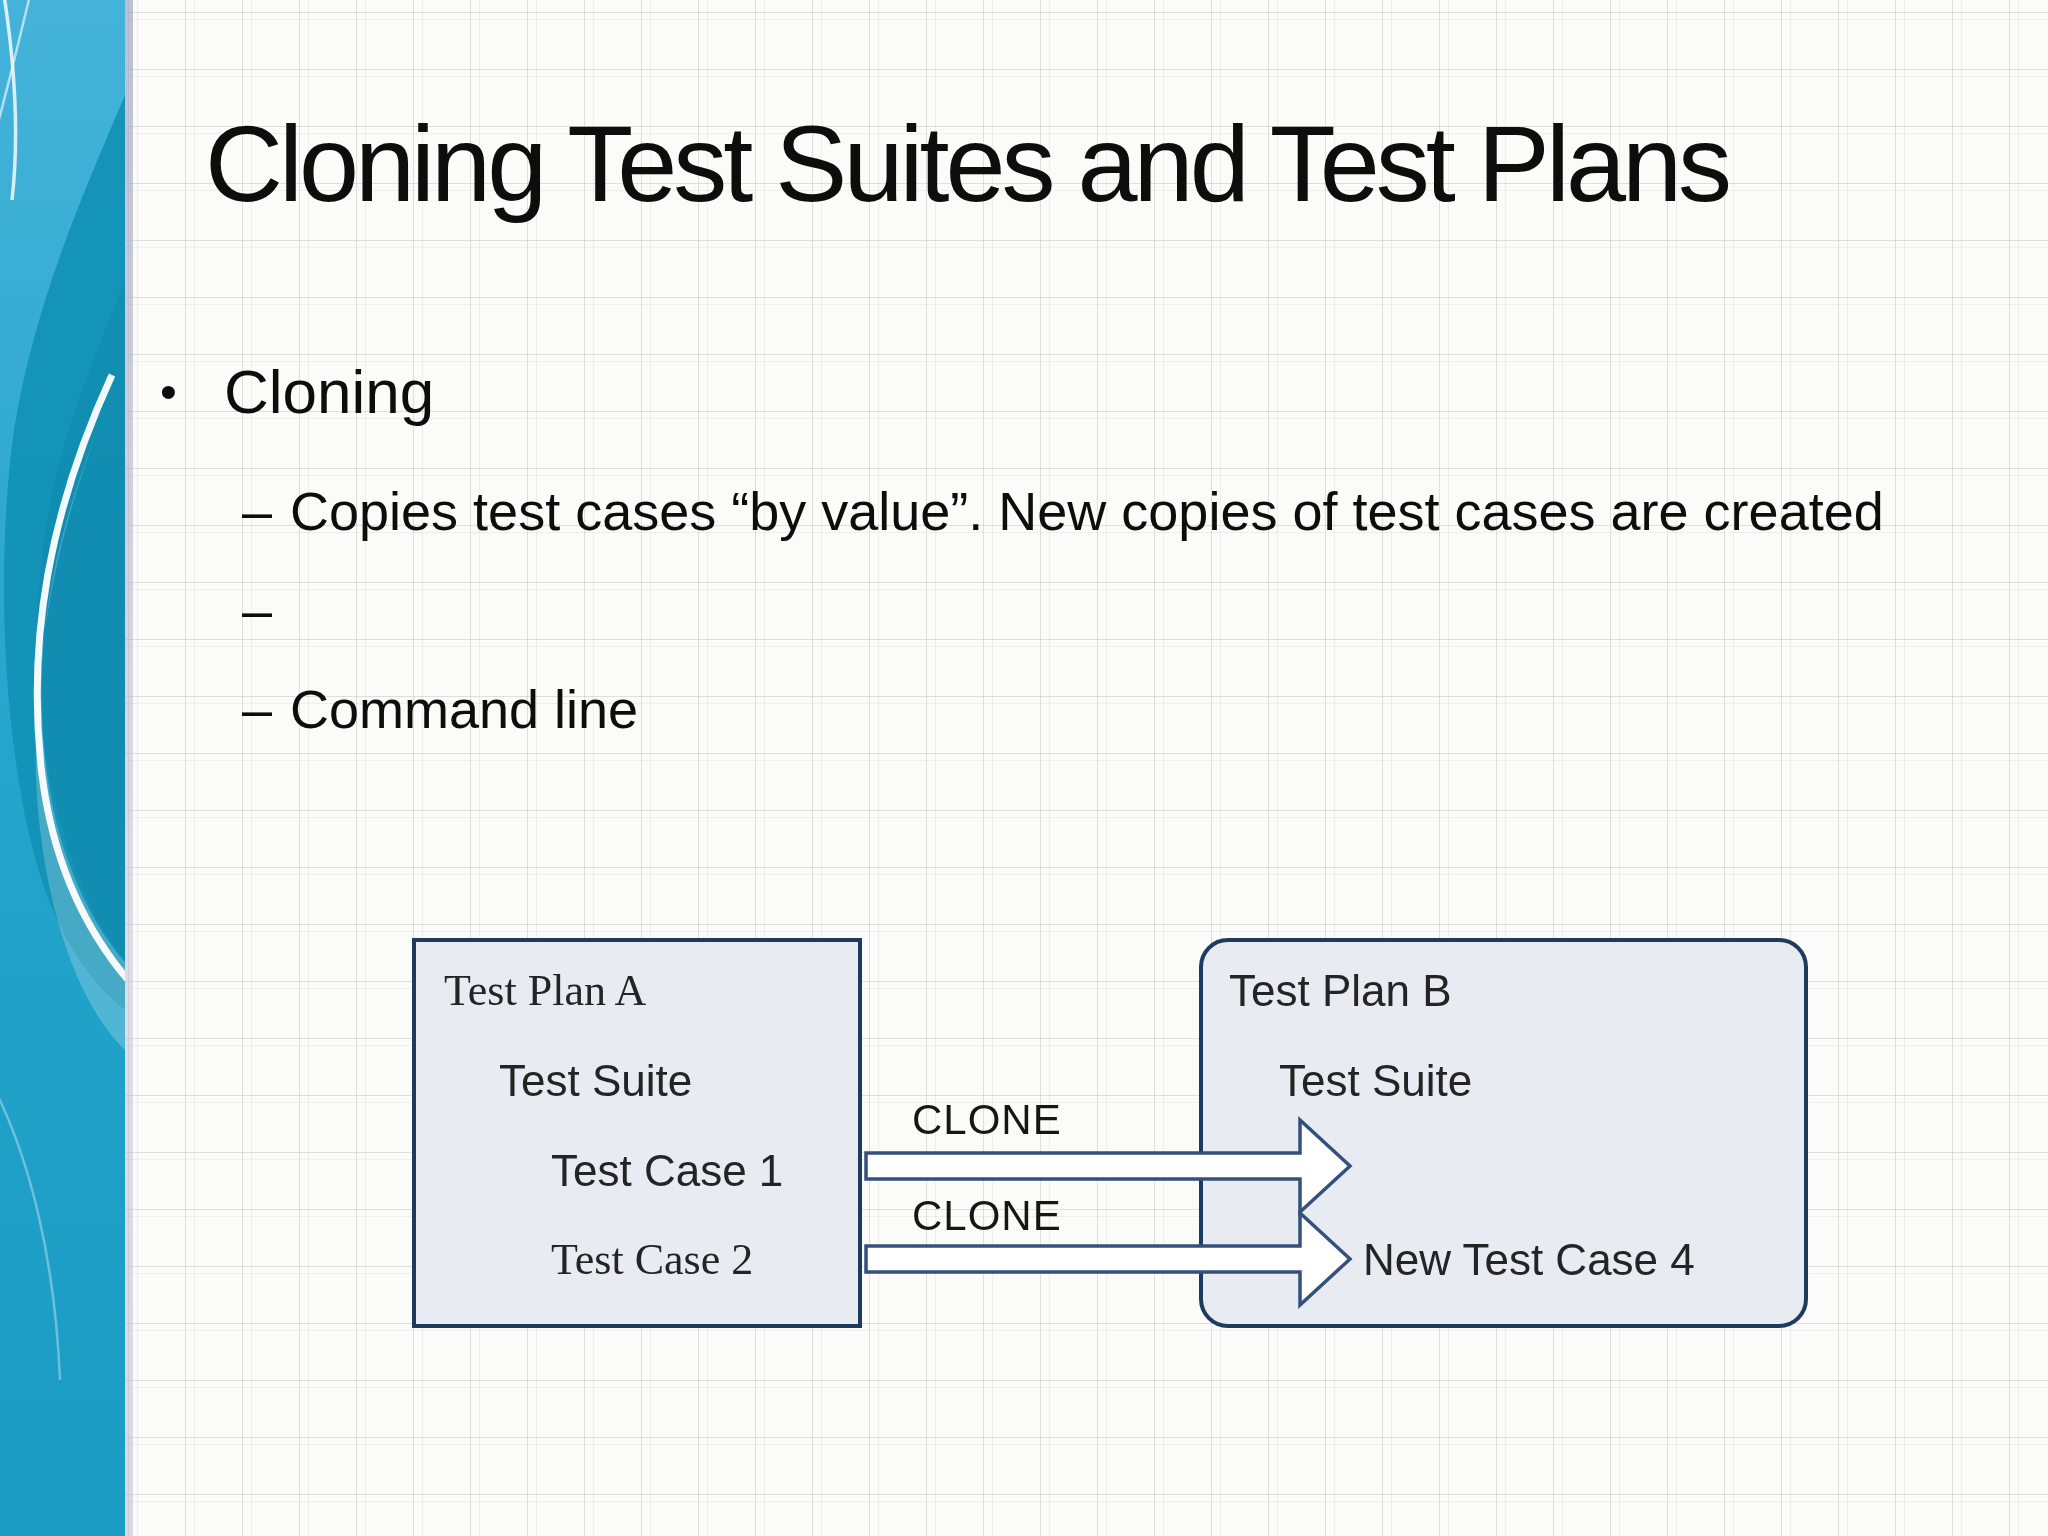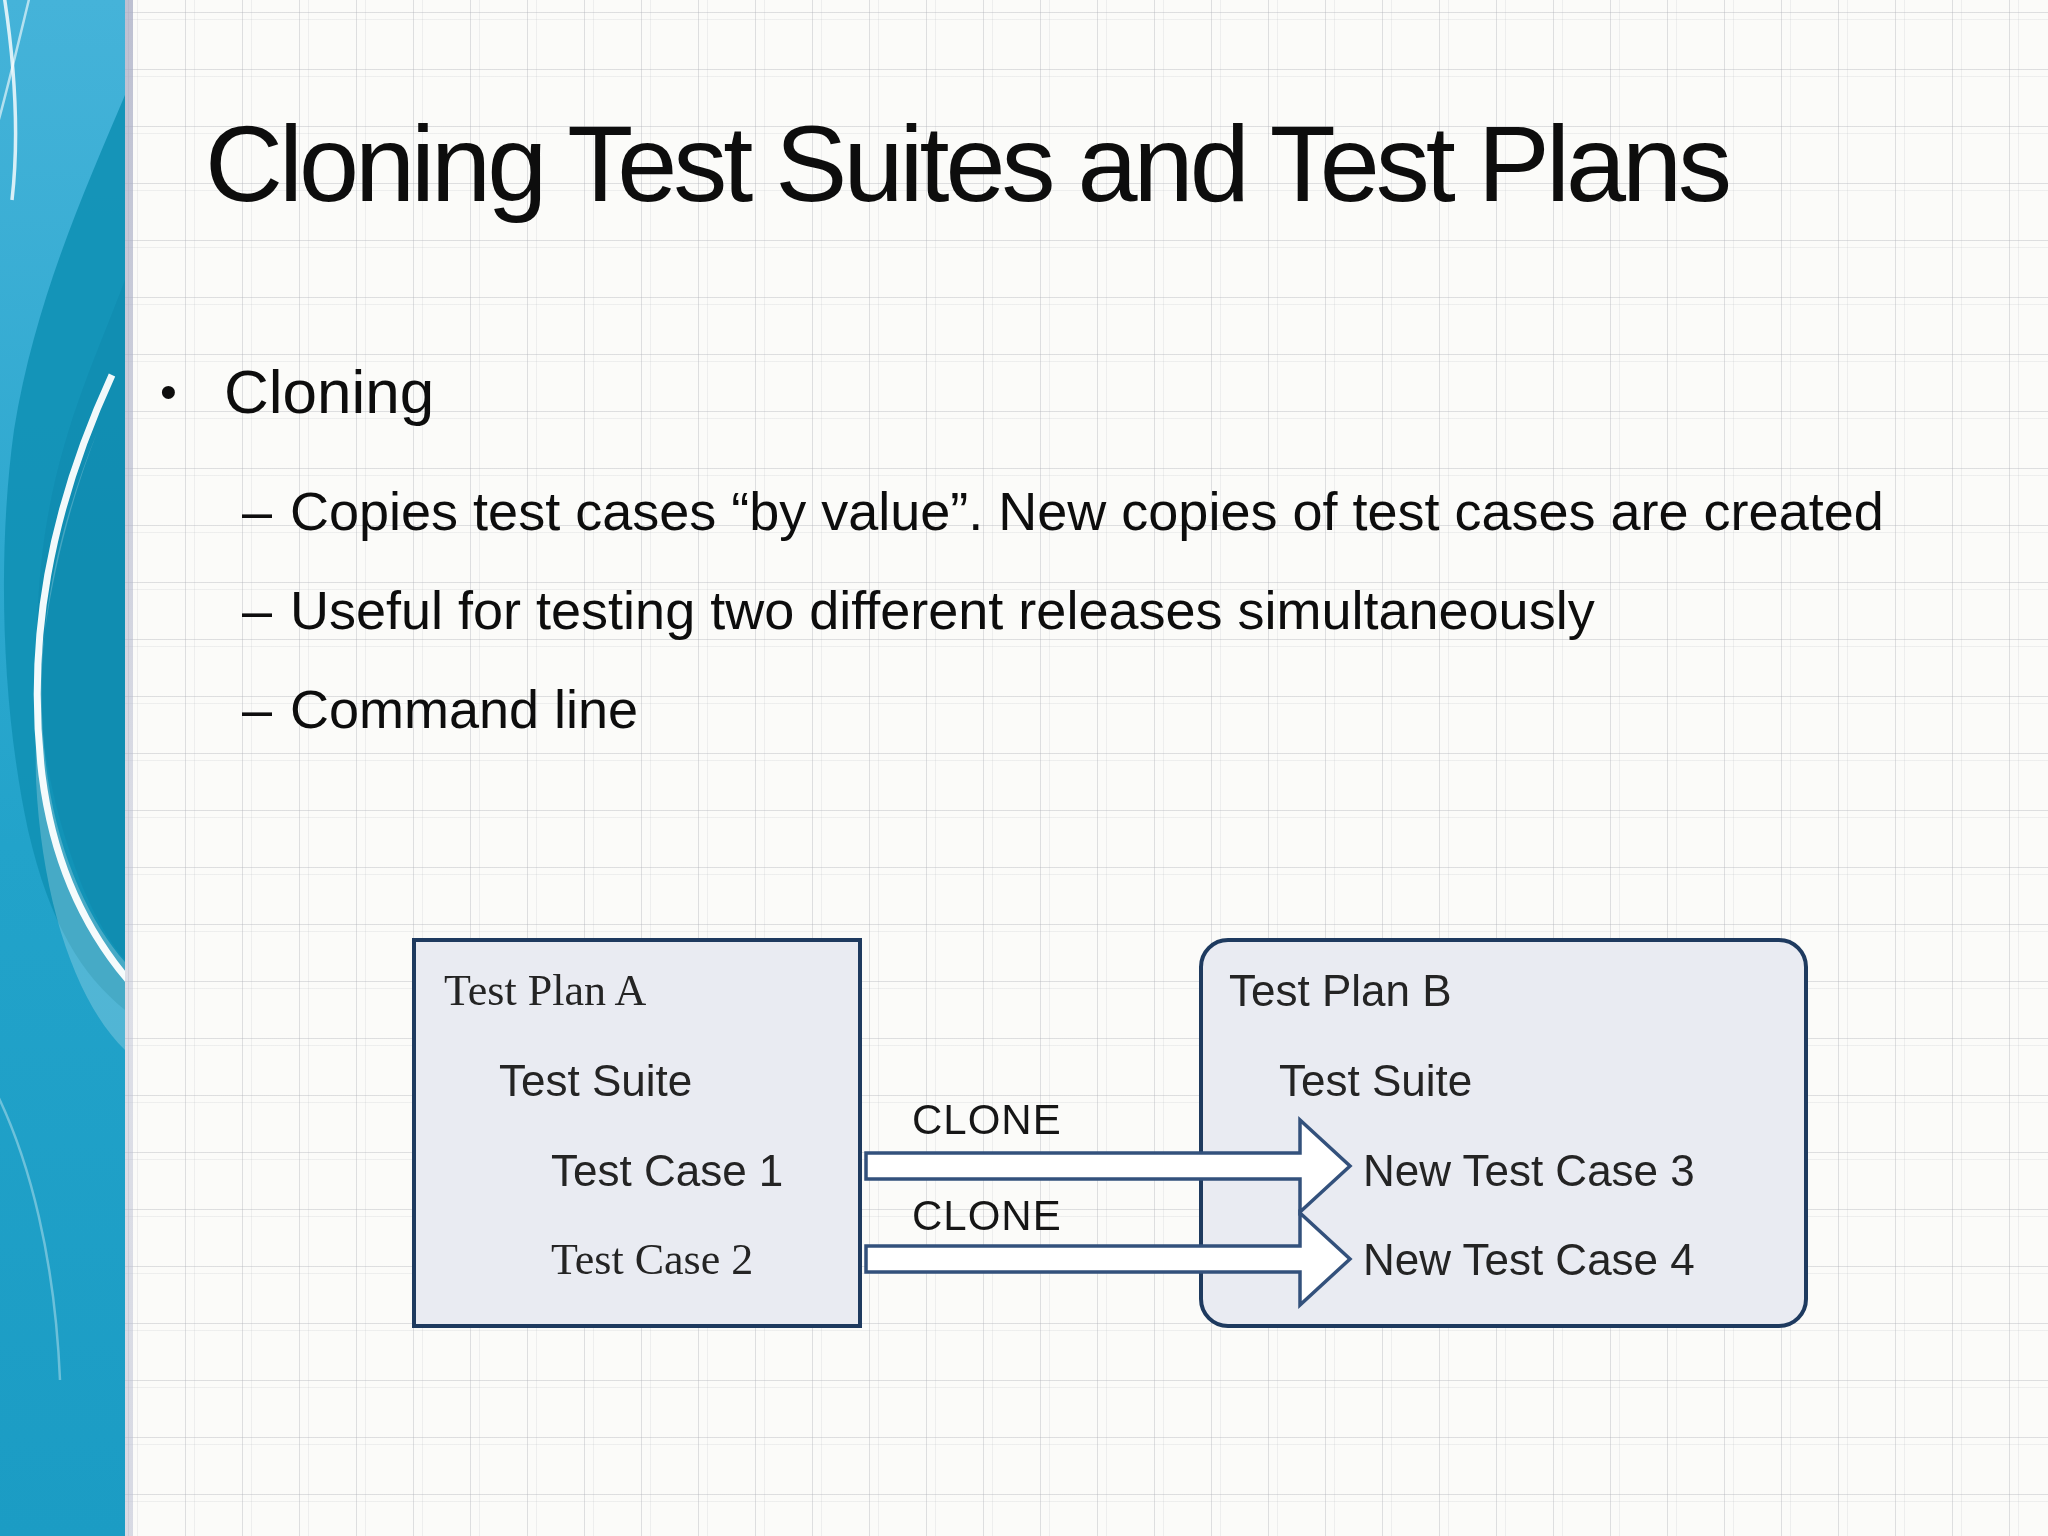--- a/index.html
+++ b/index.html
@@ -168,40 +168,38 @@
       <span class="marker">•</span>
       <span class="txt">Cloning</span>
     </div>
     <div class="sub-bullets">
       <div class="b2">
         <span class="marker">–</span>
         <span class="txt">Copies test cases “by value”. New copies of test cases are created</span>
       </div>
       <div class="b2">
         <span class="marker">–</span>
-        <span class="txt">Useful for testing two different releases simultaneously</span>
       </div>
       <div class="b2">
         <span class="marker">–</span>
         <span class="txt">Command line</span>
       </div>
     </div>
   </div>
 
   <div class="diagram-box box-a">
     <div class="box-row r0">Test Plan A</div>
     <div class="box-row r1">Test Suite</div>
     <div class="box-row r2">Test Case 1</div>
     <div class="box-row r3">Test Case 2</div>
   </div>
 
   <div class="diagram-box box-b">
     <div class="box-row r0">Test Plan B</div>
     <div class="box-row r1">Test Suite</div>
-    <div class="box-row r2">New Test Case 3</div>
     <div class="box-row r3">New Test Case 4</div>
   </div>
 
   <svg class="arrows-overlay" viewBox="0 0 2048 1536">
     <path d="M 866 1153 L 1300 1153 L 1300 1120 L 1350 1166 L 1300 1212 L 1300 1179 L 866 1179 Z" style="fill:#ffffff; stroke: var(--arrow-outline, #33517c); stroke-width: 3.5; stroke-linejoin: miter;"></path>
     <path d="M 866 1246 L 1300 1246 L 1300 1213 L 1350 1259 L 1300 1305 L 1300 1272 L 866 1272 Z" style="fill:#ffffff; stroke: var(--arrow-outline, #33517c); stroke-width: 3.5; stroke-linejoin: miter;"></path>
   </svg>
 
   <div class="clone-label l1">CLONE</div>
   <div class="clone-label l2">CLONE</div>

